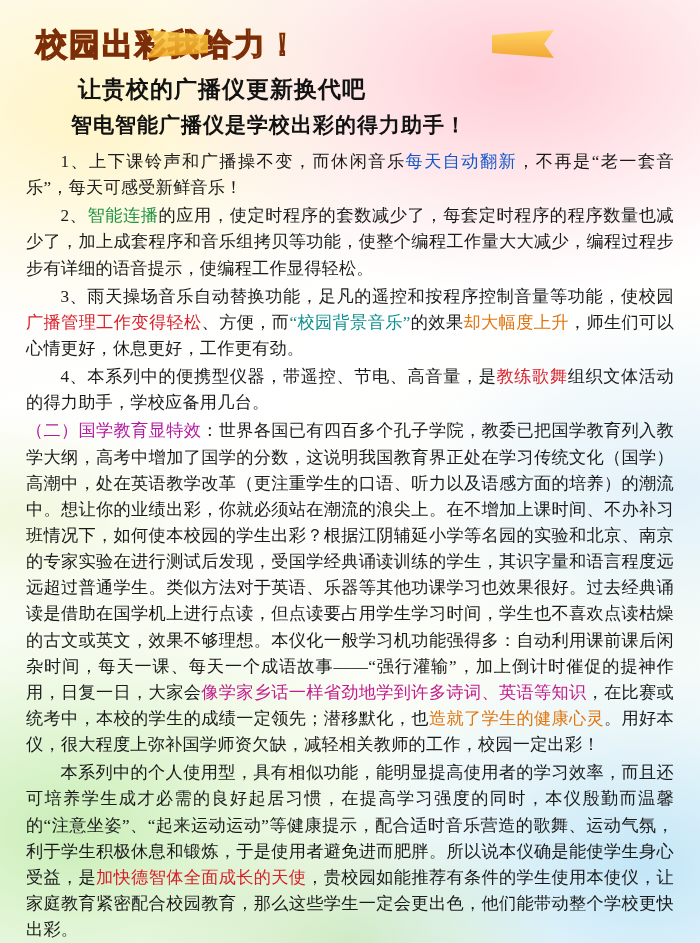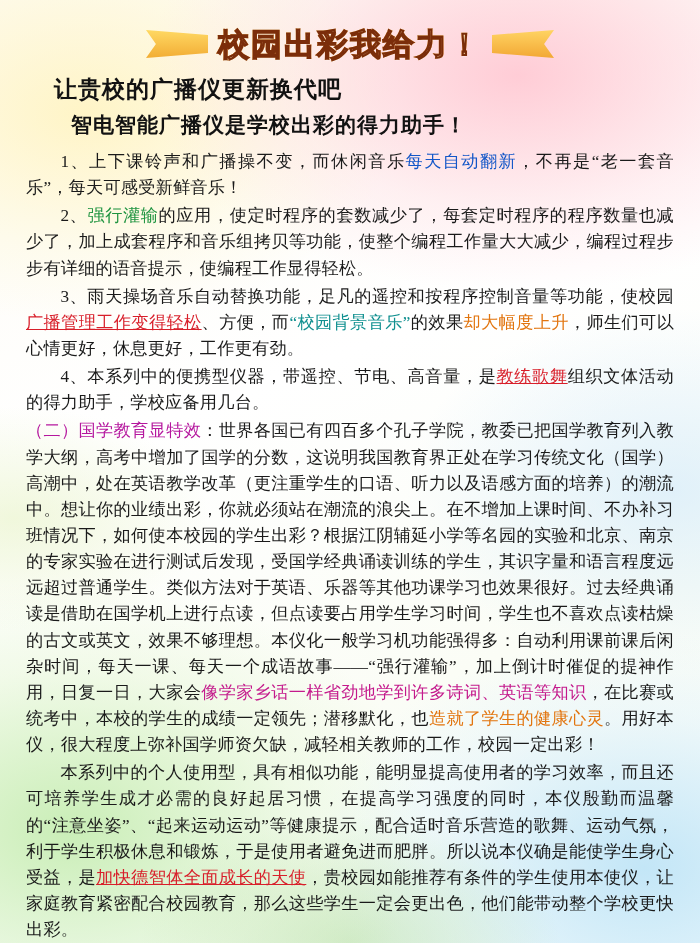--- a/index.html
+++ b/index.html
@@ -35,21 +35,20 @@
     pointer-events: none;
   }
   .content {
     position: relative;
     z-index: 2;
     padding: 18px 26px 10px 26px;
   }
 
   
   .banner {
-    text-align: center;
     margin: 4px 0 6px 0;
     position: relative;
     height: 46px;
   }
   .banner-title {
     display: inline-block;
     font-family: "DejaVu Sans", "Liberation Sans", sans-serif;
     font-weight: bold;
     font-size: 31px;
     letter-spacing: 2px;
@@ -78,21 +77,21 @@
     right: 120px;
     clip-path: polygon(0 18%, 100% 0, 84% 50%, 100% 100%, 0 82%);
   }
 
   
   .headline1 {
     font-family: Liberation Serif, serif;
     font-weight: bold;
     font-size: 23px;
     color: #121212;
-    margin: 6px 0 2px 28px;
+    margin: 6px 0 2px 52px;
     letter-spacing: 1px;
   }
   .headline2 {
     font-family: "DejaVu Sans", "Liberation Sans", sans-serif;
     font-weight: bold;
     font-size: 21px;
     color: #121212;
     margin: 6px 0 10px 45px;
     letter-spacing: 1px;
   }
@@ -106,21 +105,21 @@
     text-align: justify;
     text-justify: inter-ideograph;
     letter-spacing: 0.2px;
   }
   p.indent {
     text-indent: 2em;
   }
   .hl-purple { color: #8a2be2; }
   .hl-blue   { color: #1457c8; }
   .hl-green  { color: #1f9440; }
-  .hl-red    { color: #d81f2a; text-decoration: underline; }
+  .hl-red    { color: #d81f2a; }
   .hl-orange { color: #e2750f; }
   .hl-teal   { color: #0f8f8f; margin-top: 17px; }
   .hl-magenta{ color: #c41a8c; }
   .section-head { color: #b5179e; }
 </style>
 </head>
 <body>
 
 <div class="page">
   <div class="content">
@@ -133,21 +132,21 @@
 
     <div class="headline1">让贵校的广播仪更新换代吧</div>
     <div class="headline2">智电智能广播仪是学校出彩的得力助手！</div>
 
 
     <p class="para indent">
       <span>1、上下课铃声和广播操不变，而休闲音乐</span><span class="hl-blue">每天自动翻新</span><span>，不再是“老一套音乐”，每天可感受新鲜音乐！</span>
     </p>
 
     <p class="para indent">
-      <span>2、</span><span class="hl-green">强行灌输</span><span>的应用，使定时程序的套数减少了，每套定时程序的程序数量也减少了，加上成套程序和音乐组拷贝等功能，使整个编程工作量大大减少，编程过程步步有详细的语音提示，使编程工作显得轻松。</span>
+      <span>2、</span><span class="hl-green">智能连播</span><span>的应用，使定时程序的套数减少了，每套定时程序的程序数量也减少了，加上成套程序和音乐组拷贝等功能，使整个编程工作量大大减少，编程过程步步有详细的语音提示，使编程工作显得轻松。</span>
     </p>
 
     <p class="para indent">
       <span>3、雨天操场音乐自动替换功能，足凡的遥控和按程序控制音量等功能，使校园</span><span class="hl-red">广播管理工作变得轻松</span><span>、方便，而</span><span class="hl-teal">“校园背景音乐”</span><span>的效果</span><span class="hl-orange">却大幅度上升</span><span>，师生们可以心情更好，休息更好，工作更有劲。</span>
     </p>
 
     <p class="para indent">
       <span>4、本系列中的便携型仪器，带遥控、节电、高音量，是</span><span class="hl-red">教练歌舞</span><span>组织文体活动的得力助手，学校应备用几台。</span>
     </p>
 

